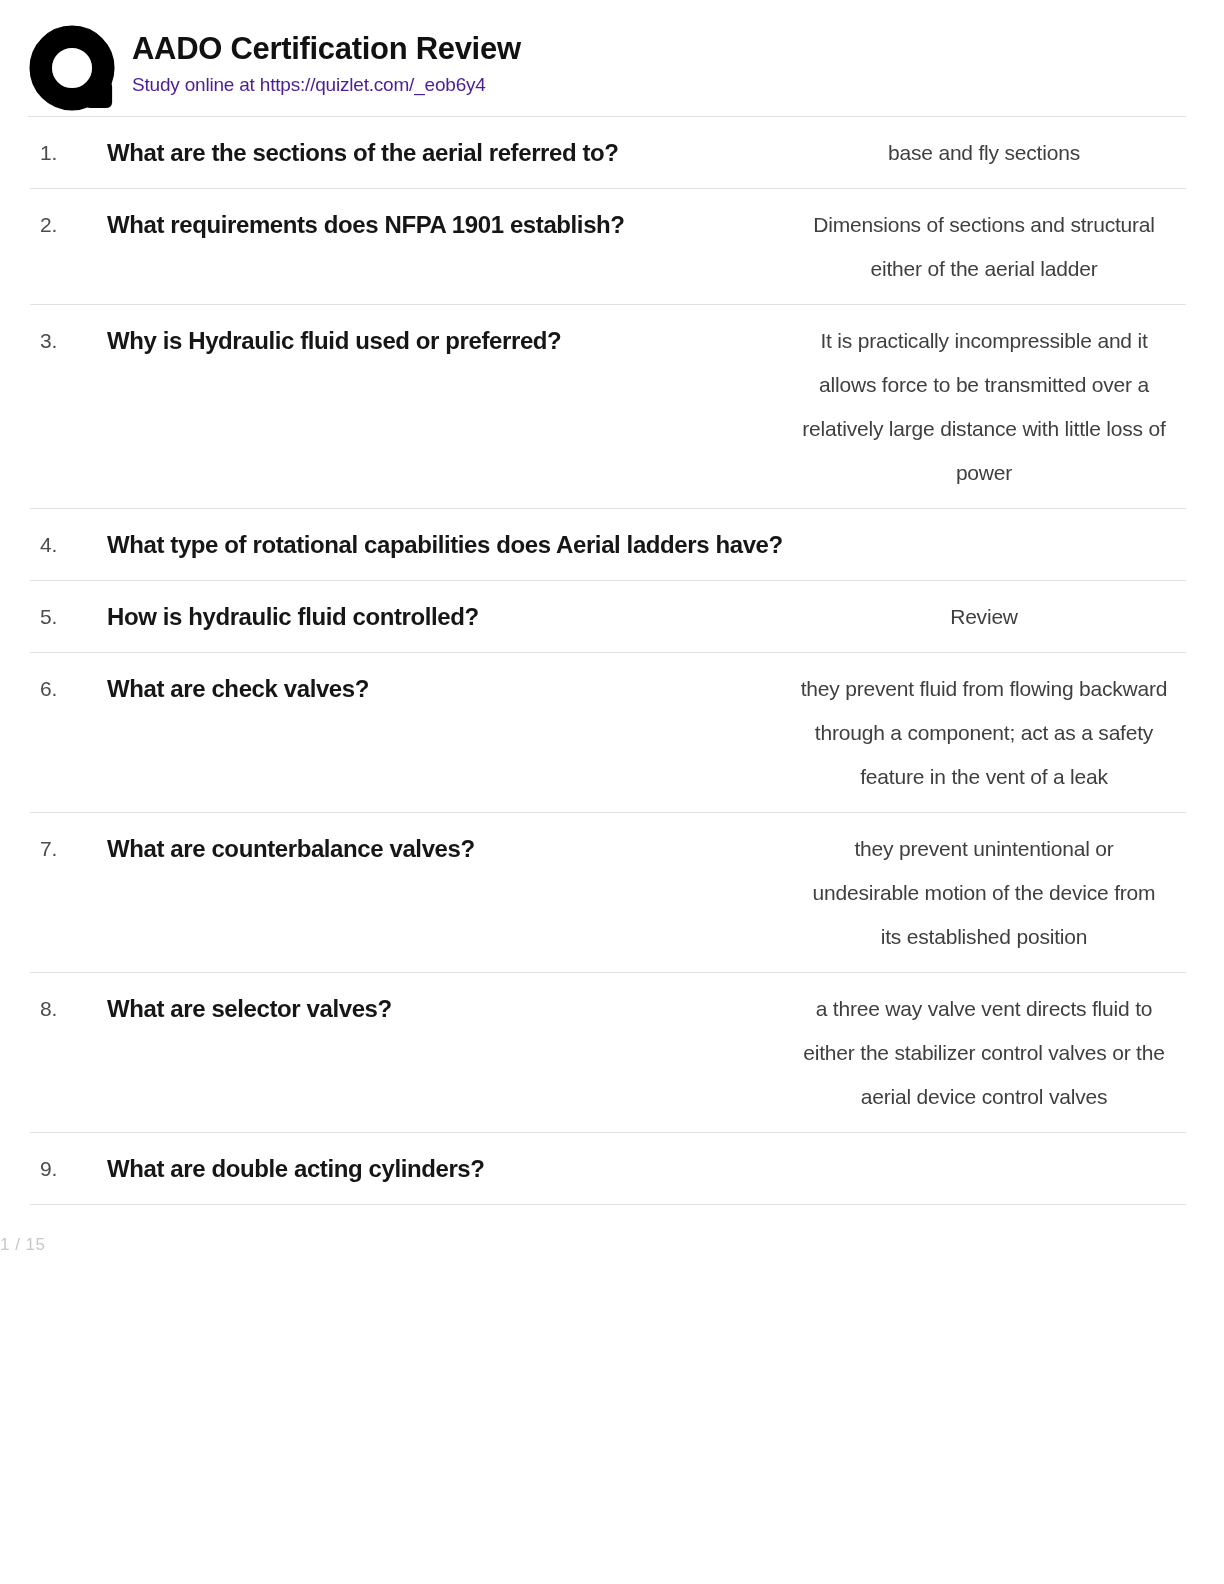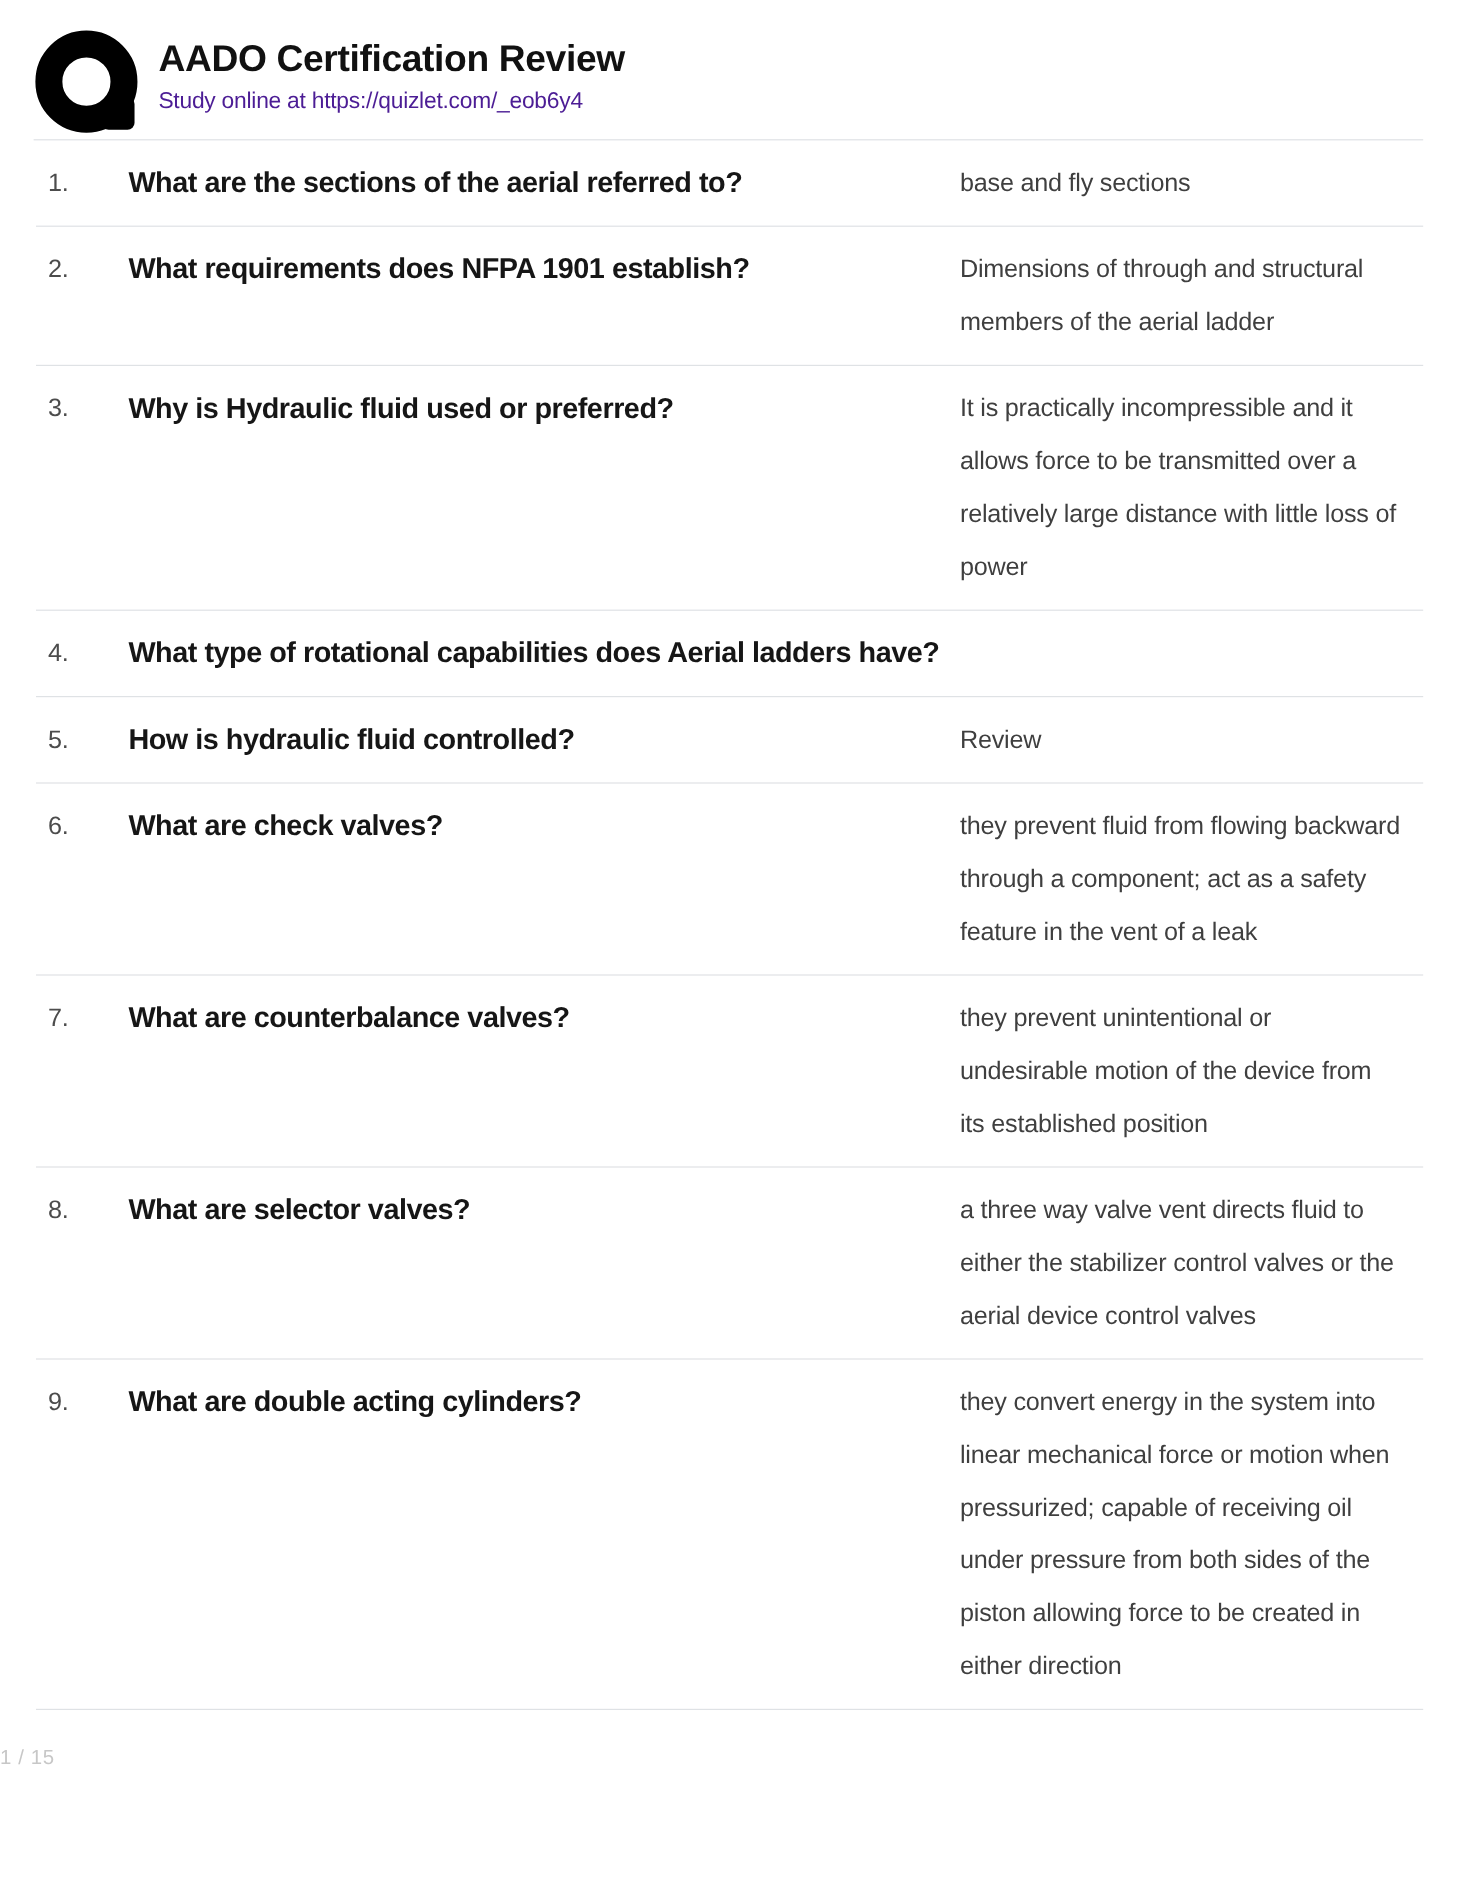--- a/index.html
+++ b/index.html
@@ -76,20 +76,21 @@
     letter-spacing: -0.4px;
   }
   .answer {
     flex: none;
     width: 368px;
     font-size: 21px;
     font-weight: 400;
     color: #3f3f3f;
     line-height: 44px;
     letter-spacing: -0.2px;
+    text-align: center;
   }
   
   .footer {
     padding-top: 30px;
     font-size: 17px;
     color: #c7c7c7;
     letter-spacing: 0.5px;
   }
 </style>
 </head>
@@ -114,21 +115,21 @@
 
     <div class="row">
       <div class="num">1.</div>
       <div class="question">What are the sections of the aerial referred to?</div>
       <div class="answer">base and fly sections</div>
     </div>
 
     <div class="row">
       <div class="num">2.</div>
       <div class="question">What requirements does NFPA 1901 establish?</div>
-      <div class="answer">Dimensions of through and structural members of the aerial ladder</div>
+      <div class="answer">Dimensions of sections and structural either of the aerial ladder</div>
     </div>
 
     <div class="row">
       <div class="num">3.</div>
       <div class="question">Why is Hydraulic fluid used or preferred?</div>
       <div class="answer">It is practically incompressible and it allows force to be transmitted over a relatively large distance with little loss of power</div>
     </div>
 
     <div class="row">
       <div class="num">4.</div>
@@ -155,21 +156,20 @@
 
     <div class="row">
       <div class="num">8.</div>
       <div class="question">What are selector valves?</div>
       <div class="answer">a three way valve vent directs fluid to either the stabilizer control valves or the aerial device control valves</div>
     </div>
 
     <div class="row">
       <div class="num">9.</div>
       <div class="question">What are double acting cylinders?</div>
-      <div class="answer">they convert energy in the system into linear mechanical force or motion when pressurized; capable of receiving oil under pressure from both sides of the piston allowing force to be created in either direction</div>
     </div>
 
   </div>
 
   <div class="footer">
     <span>1 / 15</span>
   </div>
 
 </div>
 

